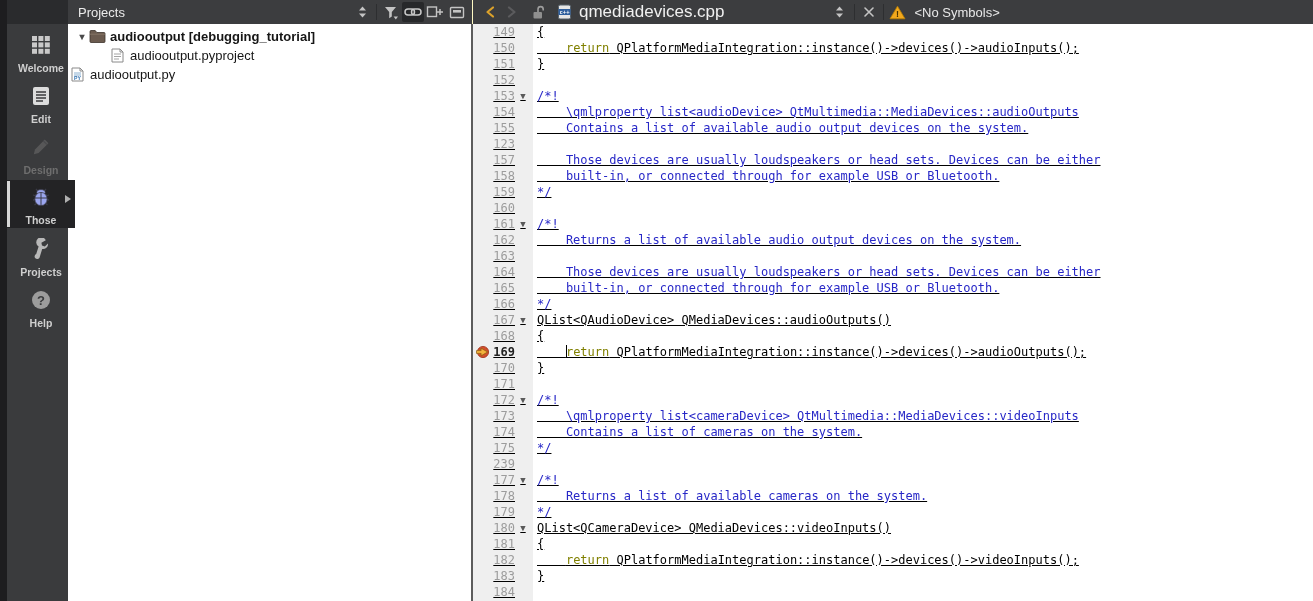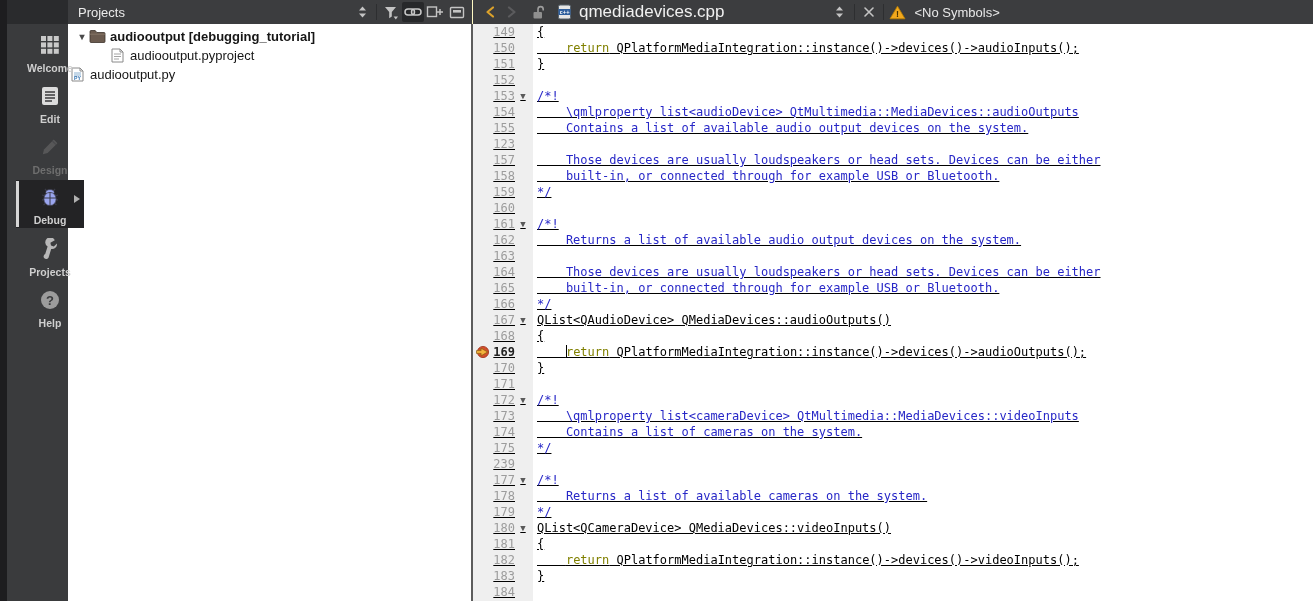--- a/index.html
+++ b/index.html
@@ -13,21 +13,21 @@
   .bar-title{color:#ebebeb;font-size:13px;padding-left:10px;flex:0 0 auto;}
   .bar-spacer{flex:1 1 auto;}
   .bar-icon{width:22px;height:20px;display:flex;align-items:center;justify-content:center;flex:0 0 auto;border-radius:2px;}
   .bar-icon.active{background:#27282a;}
   .bar-sep{width:1px;height:16px;background:#2d2e30;margin:0 3px;flex:0 0 auto;}
   .file-label{color:#f0f0f0;font-size:17px;margin:0 6px 0 4px;}
   .nosym-label{color:#e8e8e8;font-size:13px;margin-left:6px;}
   
   #sidebar{position:absolute;left:0;top:24px;width:68px;height:577px;background:#3a3b3d;}
   #edge-strip{position:absolute;left:0;top:0;width:7px;height:601px;background:#1d1d1f;z-index:1;}
-  .side-item{position:absolute;left:16px;width:68px;height:48px;z-index:2;}
+  .side-item{position:absolute;left:7px;width:68px;height:48px;z-index:2;}
   .side-item.active{background:#232325;}
   .side-ind{position:absolute;left:0;top:1px;width:3px;height:46px;background:#d6d6d6;}
   .side-icon{position:absolute;left:0;right:0;top:4px;height:26px;display:flex;align-items:center;justify-content:center;}
   .side-label{position:absolute;left:0;right:0;bottom:2px;text-align:center;font-size:10.5px;font-weight:bold;color:#cfcfcf;}
   .side-item.disabled .side-label{color:#6e6e6e;}
   .side-arrow{position:absolute;right:3px;top:14px;}
   
   #projects-panel{position:absolute;left:68px;top:24px;width:404px;height:577px;background:#ffffff;}
   #tree{padding-top:3px;}
   .tree-row{height:19px;display:flex;align-items:center;font-size:13px;color:#161616;cursor:default;}
@@ -183,21 +183,21 @@
         <div class="side-ind"></div>
         <div class="side-icon">
           <svg width="24" height="24" viewBox="0 0 24 24">
             <path d="M7,4 l2,2.4 M17,4 l-2,2.4" stroke="#3a3a46" stroke-width="1.3"></path>
             <path d="M4,10 l3.4,1 M4,15 l3.6,-0.4 M5.5,20 l3,-2.4 M20,10 l-3.4,1 M20,15 l-3.6,-0.4 M18.5,20 l-3,-2.4" stroke="#3a3a46" stroke-width="1.3"></path>
             <ellipse cx="12" cy="7.6" rx="4.2" ry="3" fill="#9aa5ee" stroke="#3a3a46" stroke-width="0.8"></ellipse>
             <ellipse cx="12" cy="14" rx="6.2" ry="6.6" fill="#9aa5ee" stroke="#3a3a46" stroke-width="0.8"></ellipse>
             <path d="M12,7.5 V20.5 M6,13 h12" stroke="#3a3a46" stroke-width="1"></path>
           </svg>
         </div>
-        <div class="side-label">Debug</div>
+        <div class="side-label">Those</div>
         <div class="side-arrow">
           <svg width="8" height="10" viewBox="0 0 8 10">
             <path d="M1,1 L7,5 L1,9 Z" fill="#b0b0b0"></path>
           </svg>
         </div>
       </div>
       <div class="side-item" style="top: 208px;">
         <div class="side-icon">
           <svg width="22" height="22" viewBox="0 0 22 22">
             <path d="M15.8,2.2 a5,5 0 1 0 -7.2,6.3 L6.2,16 a2.6,2.6 0 1 0 3.4,3.4 l2.6,-8.4 a5,5 0 0 0 5.8,-5.4 l-3.2,3 -2.8,-1 -0.6,-2.8 Z" fill="#b8b8b8"></path>

